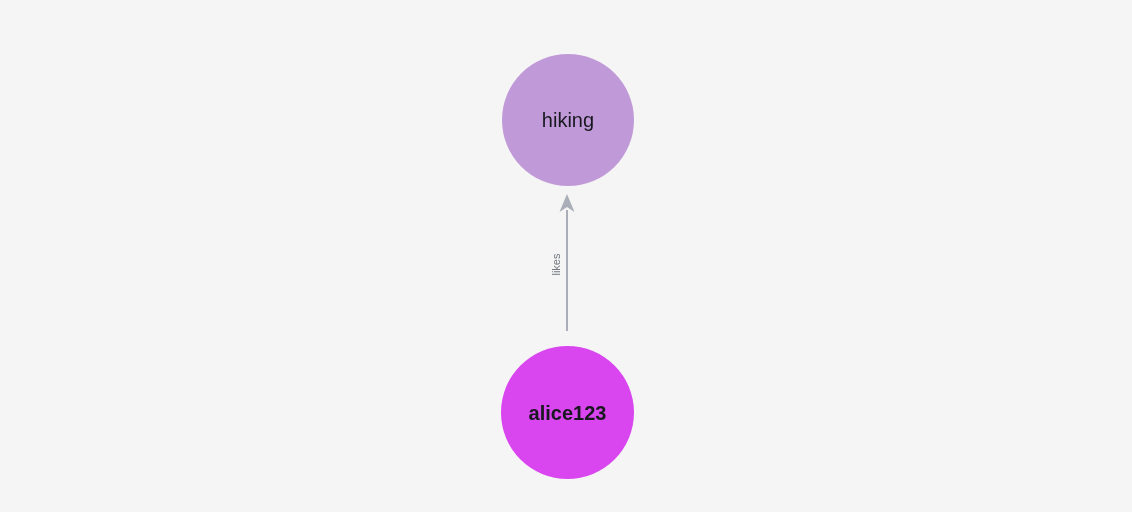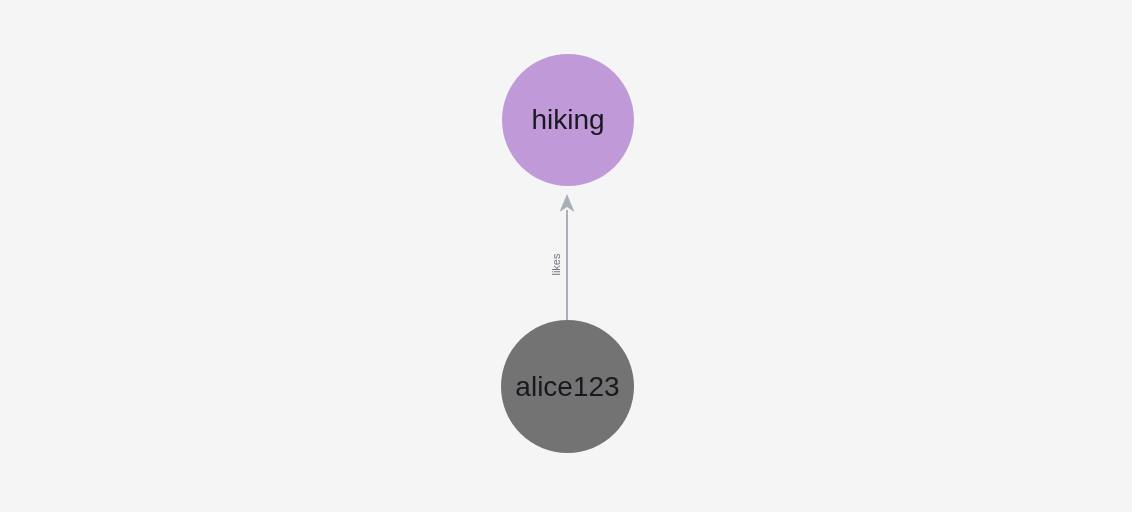--- a/index.html
+++ b/index.html
@@ -30,39 +30,40 @@
   .node-group {
     position: absolute;
     display: flex;
     align-items: center;
     justify-content: center;
     border-radius: 50%;
     box-sizing: border-box;
   }
   .node-label {
     font-family: "Liberation Sans", sans-serif;
-    font-size: 28px;
+    font-size: 20px;
     line-height: 1;
     color: #18181f;
     white-space: nowrap;
     -webkit-font-smoothing: antialiased;
   }
   #node-hiking {
     left: 502px;
     top: 54px;
     width: 132px;
     height: 132px;
     background: #c09ad8;
   }
   #node-alice123 {
     left: 501px;
-    top: 320px;
+    top: 346px;
     width: 133px;
     height: 133px;
-    background: #737373;
+    background: #d946ef;
+    font-weight: bold;
   }
   .edge-label {
     position: absolute;
     font-family: "Liberation Sans", sans-serif;
     font-size: 11px;
     line-height: 1;
     color: #72777f;
     white-space: nowrap;
     transform-origin: center center;
     transform: rotate(-90deg);

